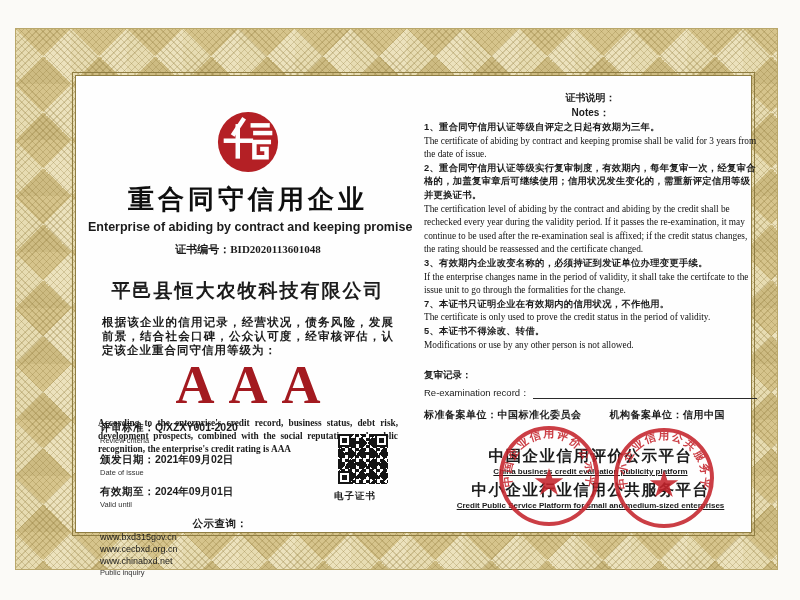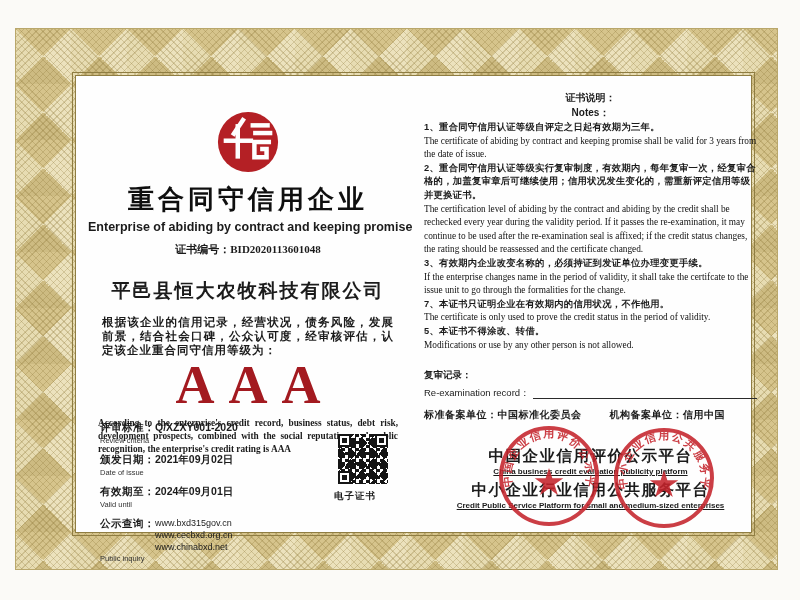--- a/index.html
+++ b/index.html
@@ -115,21 +115,21 @@
         </div>
         <div class="field">
           <div class="row"><span class="lbl">颁发日期：</span><span>2021年09月02日</span></div>
           <div class="sub">Date of issue</div>
         </div>
         <div class="field">
           <div class="row"><span class="lbl">有效期至：</span><span>2024年09月01日</span></div>
           <div class="sub">Valid until</div>
         </div>
         <div class="field">
-          <div class="row" style="display:flex;">
+          <div class="row" style="display:flex;flex-direction:column;">
             <span class="lbl">公示查询：</span>
             <span class="urls" style="margin-left:0;">
               <div style="margin-left:0;padding-left:0;">www.bxd315gov.cn</div>
               <div>www.cecbxd.org.cn</div>
               <div>www.chinabxd.net</div>
             </span>
           </div>
           <div class="sub">Public inquiry</div>
         </div>
       </div>

